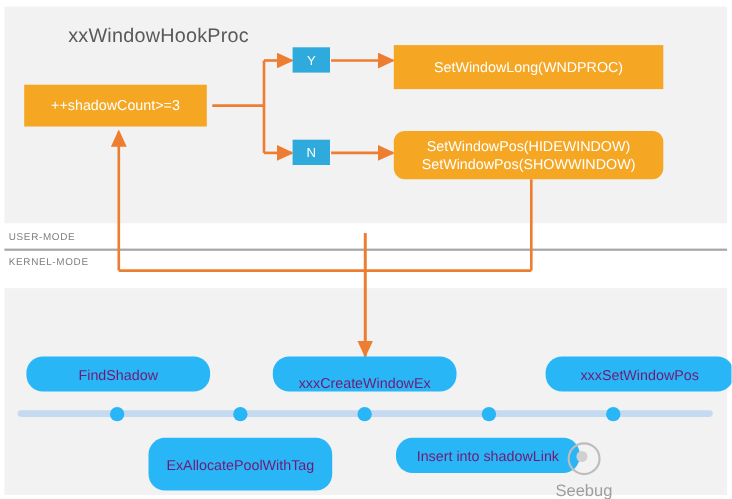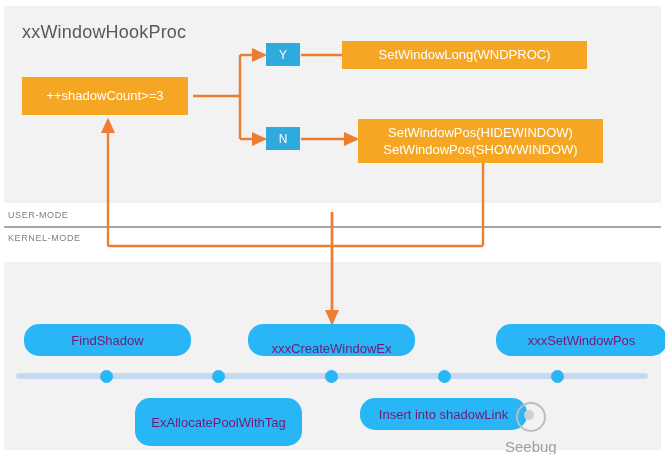--- a/index.html
+++ b/index.html
@@ -21,20 +21,21 @@
   .band {
     position: absolute;
     background: #f2f2f2;
   }
   .band-title {
     position: absolute;
     color: #595959;
     font-size: 18px;
     letter-spacing: 0.2px;
     white-space: nowrap;
+    margin-left: 40px;
   }
   .obox {
     position: absolute;
     background: #ffa500;
     background: #f5a623;
     color: #ffffff;
     font-size: 13px;
     display: flex;
     align-items: center;
     justify-content: center;
@@ -173,25 +174,25 @@
   </div>
 
   <div class="yn" style="left:266px; top:43px; width:34px; height:23px;">
     <span>Y</span>
   </div>
 
   <div class="yn" style="left:266px; top:127px; width:34px; height:23px;">
     <span>N</span>
   </div>
 
-  <div class="obox" style="left:342px; top:41px; width:245px; height:28px;">
+  <div class="obox" style="left:358px; top:41px; width:245px; height:40px;">
     <span>SetWindowLong(WNDPROC)</span>
   </div>
 
-  <div class="obox" style="left:358px; top:119px; width:245px; height:44px; flex-direction:column; gap:1px;">
+  <div class="obox" style="left:358px; top:119px; width:245px; height:44px; flex-direction:column; gap:1px;border-radius:10px;">
     <span>SetWindowPos(HIDEWINDOW)</span>
     <span>SetWindowPos(SHOWWINDOW)</span>
   </div>
 
   <div class="bbox" style="left:24px; top:324px; width:167px; height:32px;">
     <span>FindShadow</span>
   </div>
 
   <div class="bbox" style="left:248px; top:324px; width:167px; height:32px;align-items:flex-end;">
     <span>xxxCreateWindowEx</span>

